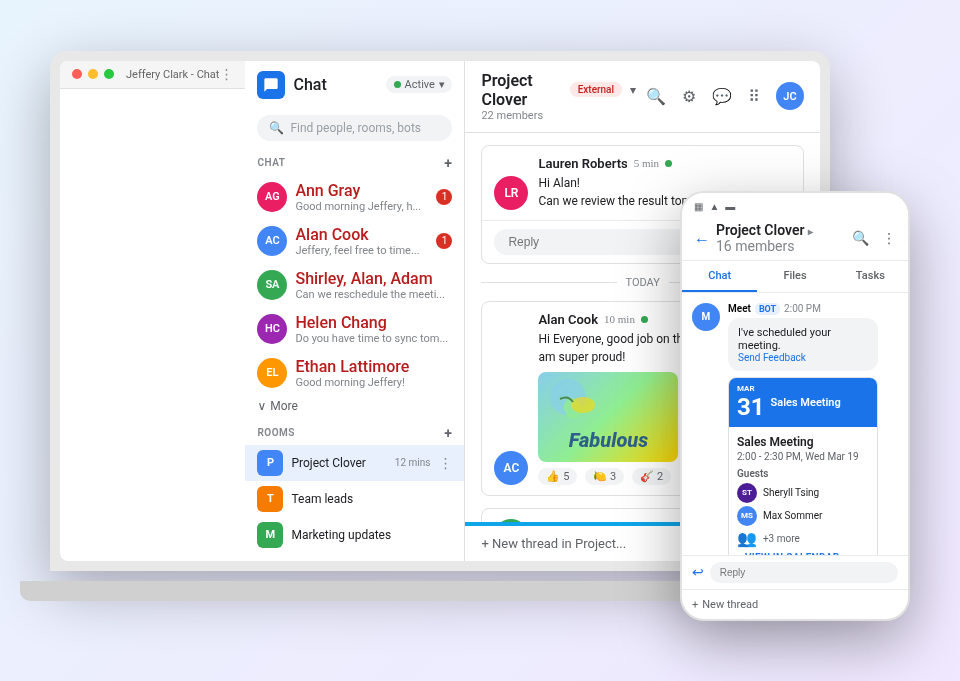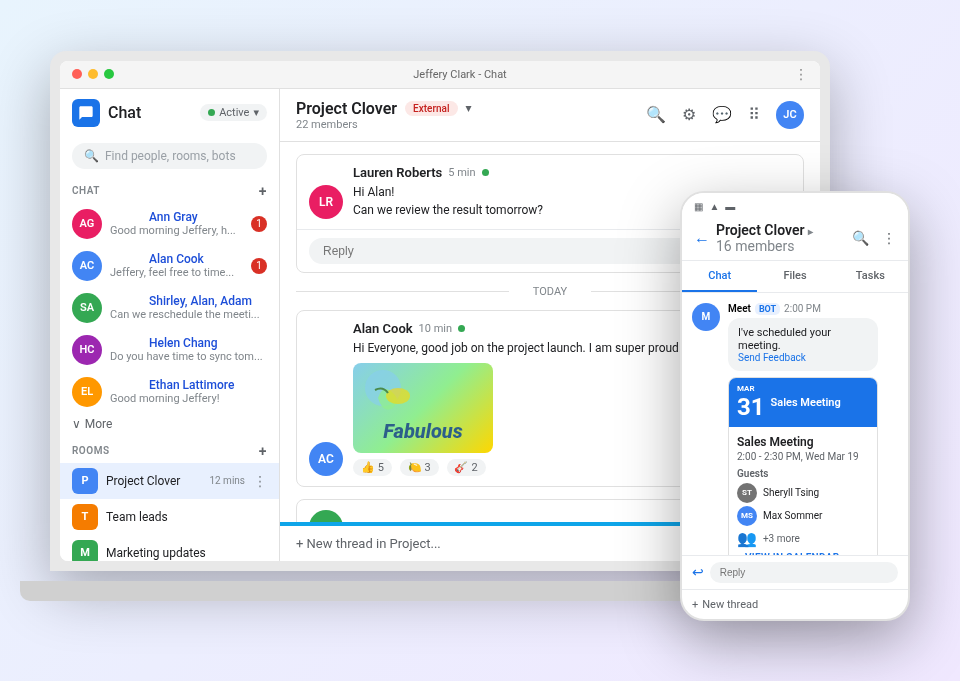--- a/index.html
+++ b/index.html
@@ -31,21 +31,21 @@
       box-shadow: 0 20px 60px rgba(0,0,0,0.3);
     }
 
     .laptop-screen {
       width: 100%;
       height: 100%;
       background: white;
       border-radius: 8px;
       overflow: hidden;
       display: flex;
-      flex-direction: column;
+      flex-direction: row;
     }
 
     .laptop-base {
       position: absolute;
       bottom: 30px;
       left: -30px;
       width: 840px;
       height: 20px;
       background: #d0d0d0;
       border-radius: 0 0 10px 10px;
@@ -201,27 +201,26 @@
       font-weight: 600;
       color: white;
     }
 
     .chat-item-content {
       flex: 1;
       min-width: 0;
     }
 
     .chat-item-name {
-      font-size: 12px;
+      font-size: 16px;
       font-weight: 500;
-      color: #1d4ed8;
+      color: #b91c1c;
       white-space: nowrap;
       overflow: hidden;
       text-overflow: ellipsis;
-      margin-left: 39px;
     }
 
     .chat-item-preview {
       font-size: 11px;
       color: #80868b;
       white-space: nowrap;
       overflow: hidden;
       text-overflow: ellipsis;
     }
 
@@ -400,20 +399,21 @@
 
     .msg-sender {
       font-size: 13px;
       font-weight: 600;
       color: #202124;
     }
 
     .msg-time {
       font-size: 11px;
       color: #80868b;
+      font-family: Liberation Serif, serif;
     }
 
     .online-dot {
       width: 7px;
       height: 7px;
       border-radius: 50%;
       background: #34a853;
     }
 
     .msg-text {
@@ -1036,21 +1036,21 @@
               </div>
               <div>
                 <div>Sales Meeting</div>
               </div>
             </div>
             <div class="calendar-body">
               <div class="calendar-title">Sales Meeting</div>
               <div class="calendar-time">2:00 - 2:30 PM, Wed Mar 19</div>
               <div class="guests-label">Guests</div>
               <div class="guest-item">
-                <div class="guest-avatar" style="background:#737373">ST</div>
+                <div class="guest-avatar" style="background:#4c1d95">ST</div>
                 <span>Sheryll Tsing</span>
               </div>
               <div class="guest-item">
                 <div class="guest-avatar" style="background:#4285f4">MS</div>
                 <span>Max Sommer</span>
               </div>
               <div class="more-guests">
                 <span style="font-size:16px;">👥</span>
                 <span>+3 more</span>
               </div>

